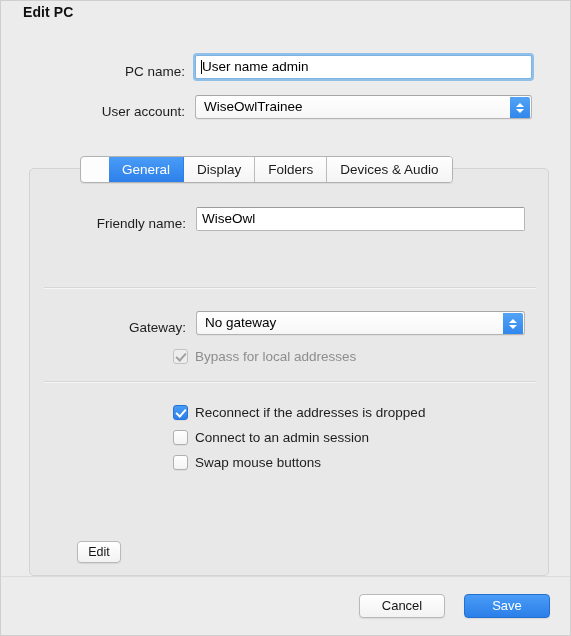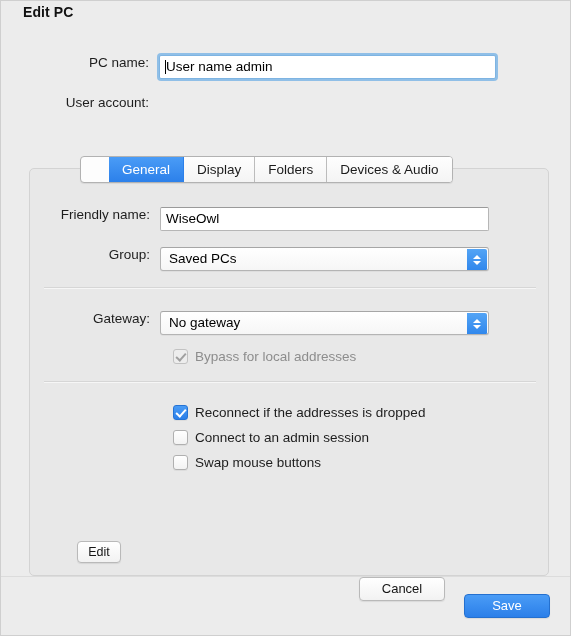--- a/index.html
+++ b/index.html
@@ -33,21 +33,22 @@
     font-size: 14px;
     font-weight: bold;
     color: #111;
     letter-spacing: 0.1px;
   }
 
   
   .row {
     position: absolute;
     display: flex;
-    align-items: flex-start;
+    align-items: flex-end;
+    margin-left: 36px;
   }
   .lbl {
     width: 148px;
     text-align: right;
     padding-right: 10px;
     font-size: 13.5px;
     color: #1d1d1d;
     white-space: nowrap;
   }
 
@@ -270,39 +271,36 @@
 
   <div class="title">Edit PC</div>
 
   <div class="row" style="left:0px; top:54px; width:505px;">
     <div class="lbl">PC name:</div>
     <div class="tfield focused" style="width:337px;"><span class="caret"></span><span>User name admin</span></div>
   </div>
 
   <div class="row" style="left:0px; top:94px; width:505px;">
     <div class="lbl">User account:</div>
+    <div class="popup" style="width:337px;">
+      <span>WiseOwlTrainee</span>
+      <span class="stepper">
+        <span class="chev up"></span>
+        <span class="chev dn"></span>
+      </span>
+    </div>
   </div>
 
   <div class="panel">
 
     <div class="row" style="left:-28px; top:38px; width:505px;">
       <div class="lbl">Friendly name:</div>
       <div class="tfield" style="width:329px;"><span>WiseOwl</span></div>
     </div>
 
-    <div class="row" style="left:-28px; top:78px; width:505px;">
-      <div class="lbl">Group:</div>
-      <div class="popup" style="width:329px;">
-        <span>Saved PCs</span>
-        <span class="stepper">
-          <span class="chev up"></span>
-          <span class="chev dn"></span>
-        </span>
-      </div>
-    </div>
 
     <div class="sep" style="top:118px;"></div>
 
     <div class="row" style="left:-28px; top:142px; width:505px;">
       <div class="lbl">Gateway:</div>
       <div class="popup" style="width:329px;">
         <span>No gateway</span>
         <span class="stepper">
           <span class="chev up"></span>
           <span class="chev dn"></span>
@@ -327,21 +325,21 @@
     </div>
     <div class="cbrow" style="left:143px; top:286px;">
       <span class="cbox"></span>
       <span class="cblabel">Swap mouse buttons</span>
     </div>
 
     <div class="btn small" style="position:absolute; left:27px; top:372px;margin-left:20px;">Edit</div>
   </div>
 
   <div class="bottombar">
-    <div class="btn wide" style="position:absolute; right:125px; top:0;">Cancel</div>
+    <div class="btn wide" style="position:absolute; right:125px; top:17px;">Cancel</div>
     <div class="btn wide primary" style="position:absolute; right:20px; top:17px;">Save</div>
   </div>
 
 <div class="tabbar">
       <div class="tab active">
         <span>General</span>
       </div>
       <div class="tab">
         <span>Display</span>
       </div>

